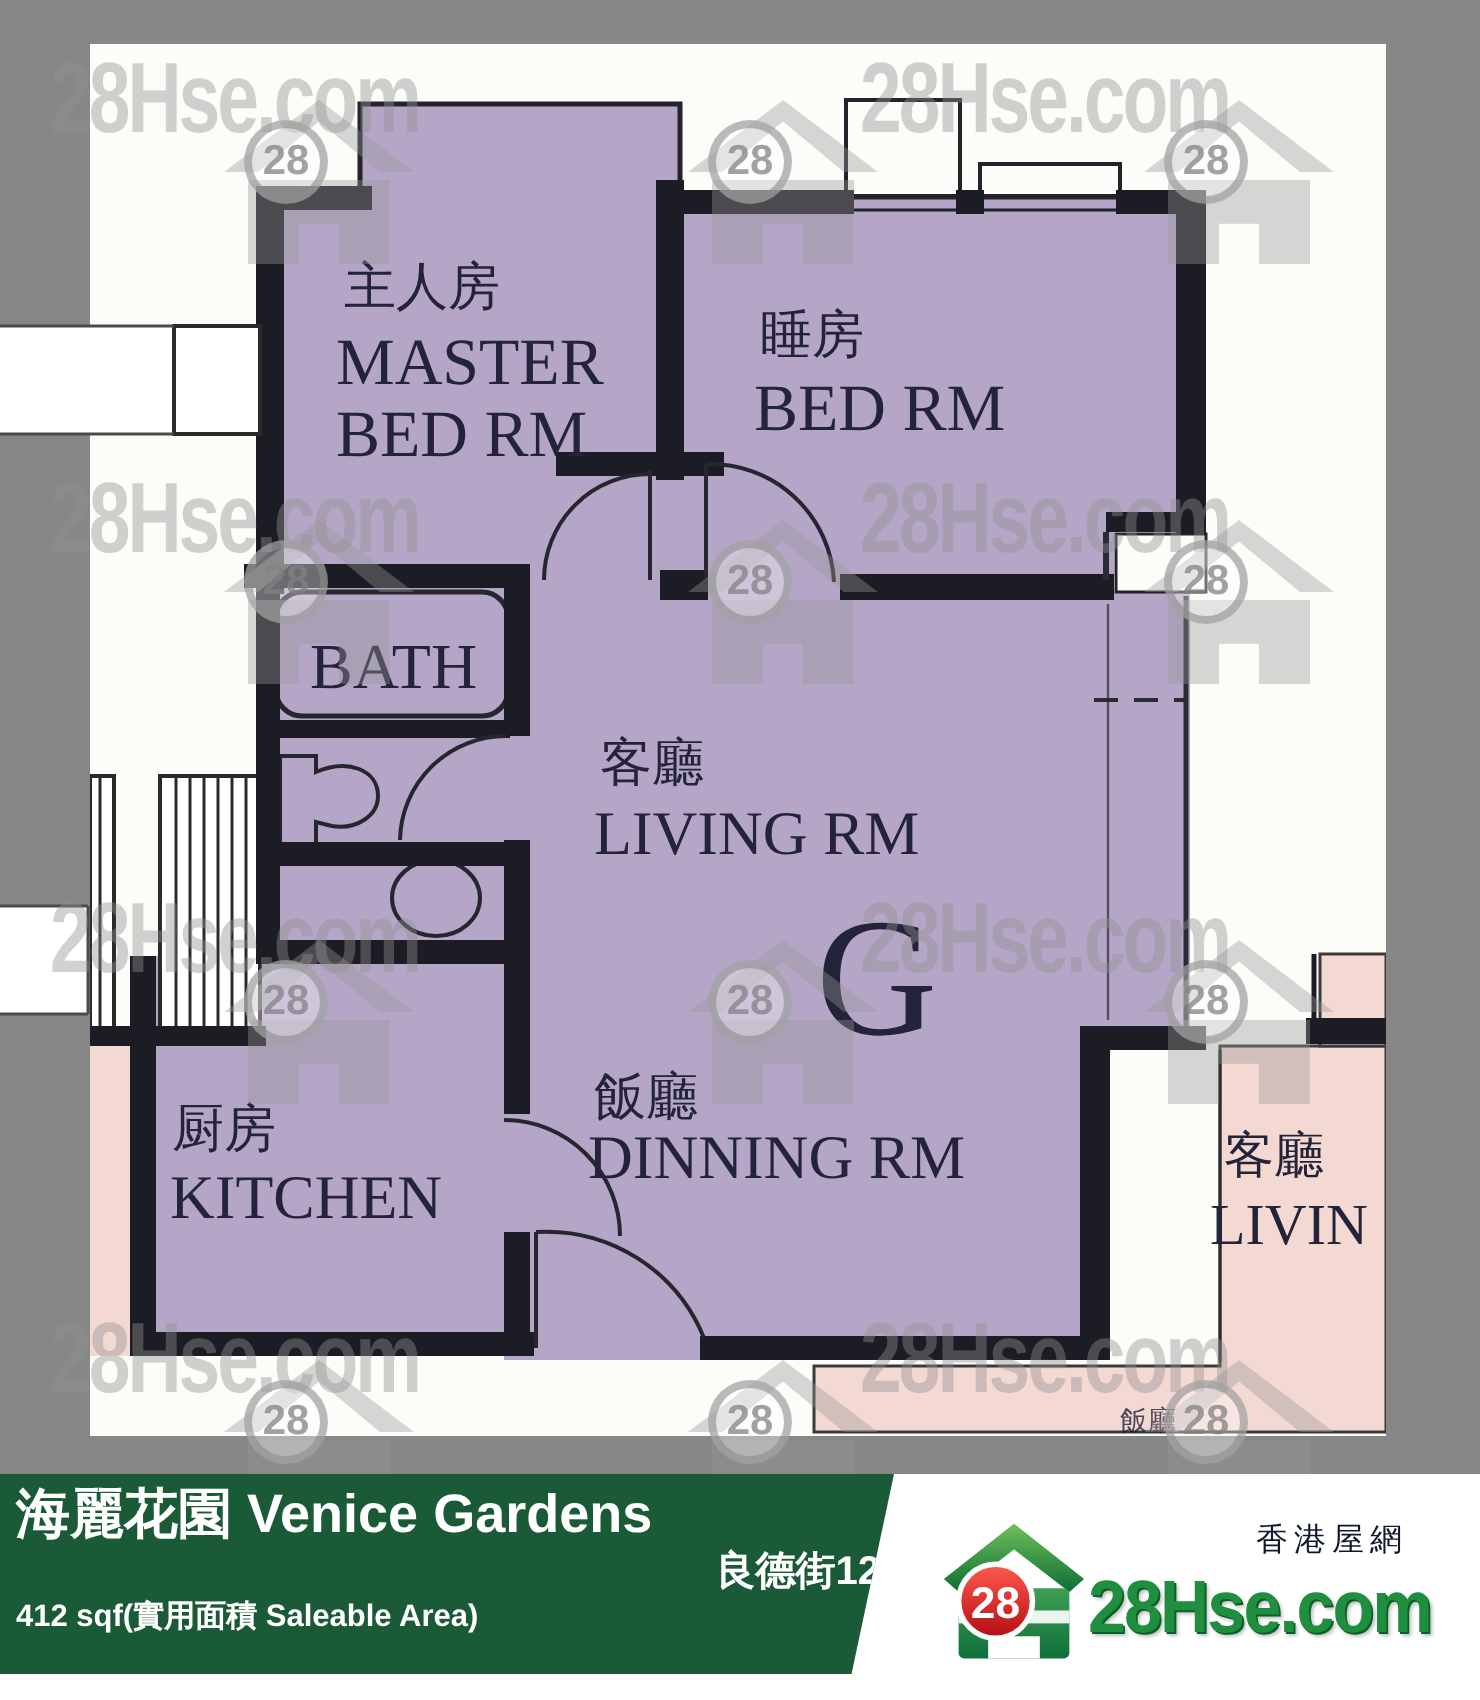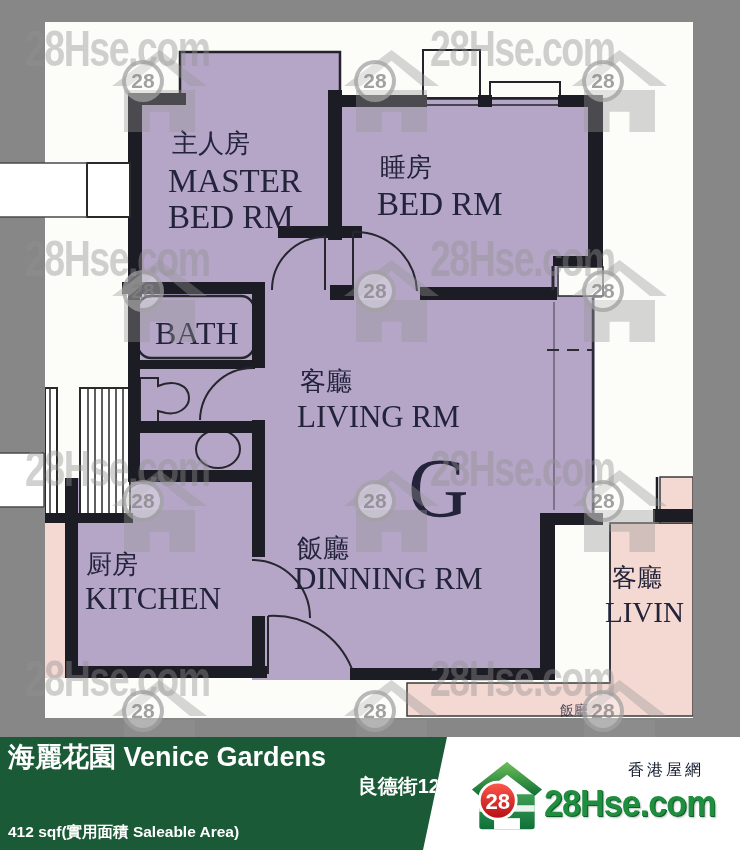--- a/index.html
+++ b/index.html
@@ -16,27 +16,27 @@
   .wm-roof{position:absolute;left:0;top:0;width:95px;height:36px;background:rgba(150,150,150,.38);
            clip-path:polygon(50% 0,100% 100%,82% 100%,50% 30%,18% 100%,0 100%);}
   .wm-body{position:absolute;left:12px;top:40px;width:71px;height:42px;background:rgba(150,150,150,.38);
            clip-path:polygon(0 0,100% 0,100% 100%,64% 100%,64% 52%,36% 52%,36% 100%,0 100%);}
   .wm-ring{position:absolute;left:10px;top:10px;width:34px;height:34px;border-radius:50%;
            border:4px solid rgba(140,140,140,.6);background:rgba(255,255,255,.35);
            color:rgba(130,130,130,.75);font-size:21px;font-weight:bold;display:flex;
            align-items:center;justify-content:center;}
   
   #footer{position:absolute;left:0;top:737px;width:740px;height:113px;background:#ffffff;}
-  #footer-green{position:absolute;left:0;top:0;width:460px;height:113px;background:#1a5a36;
+  #footer-green{position:absolute;left:0;top:0;width:460px;height:100px;background:#1a5a36;
                 clip-path:polygon(0 0,447px 0,423px 113px,0 113px);color:#fff;
                 padding:5px 0 0 8px;box-sizing:border-box;}
   .fg1{font-size:27px;font-weight:bold;line-height:1.15;}
   .fg2{font-size:20px;font-weight:bold;line-height:1.3;text-align:right;}
   .fg3{font-size:18px;font-weight:bold;line-height:1.25;}
-  .fg4{font-size:15.5px;font-weight:bold;line-height:1.3;margin-top:23px;}
+  .fg4{font-size:15.5px;font-weight:bold;line-height:1.3;}
   #logo{position:absolute;left:468px;top:757px;width:272px;height:90px;cursor:pointer;}
   #logo-house{position:absolute;left:2px;top:3px;}
   #logo-site{position:absolute;left:76px;top:26px;font-size:37px;font-weight:bold;
              letter-spacing:-1px;color:#1f8e3f;transform:scaleX(.92);transform-origin:left top;
              text-shadow:1px 1px 0 #0b5f29,2px 2px 2px rgba(0,0,0,.25);white-space:nowrap;}
   #logo-tagline{position:absolute;left:160px;top:3px;font-size:16px;color:#0f172a;
                 letter-spacing:3px;white-space:nowrap;}
 </style>
 </head>
 <body>

